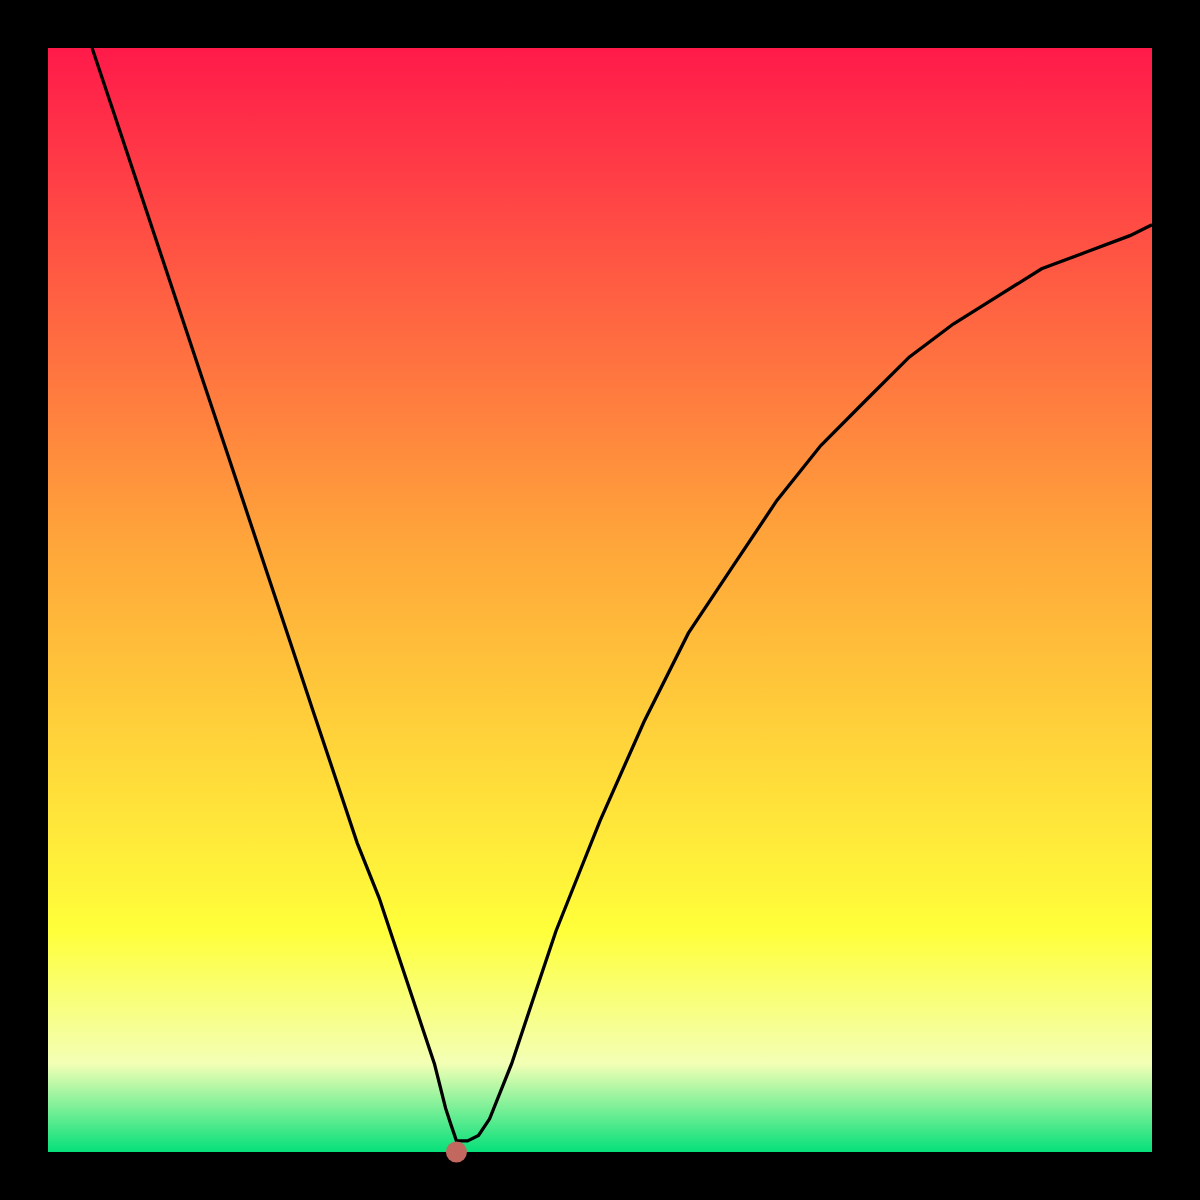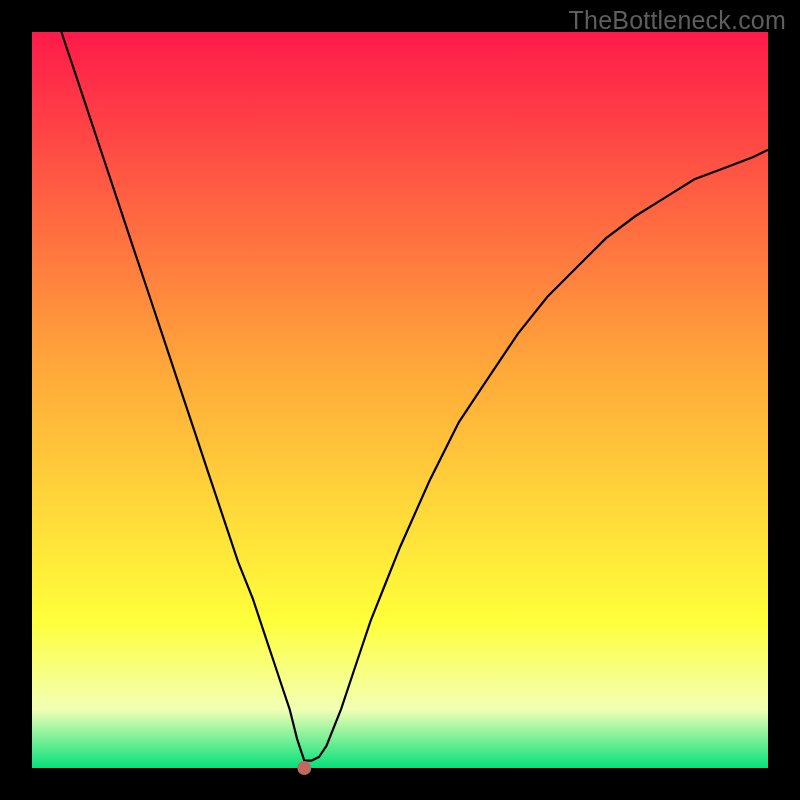--- a/index.html
+++ b/index.html
@@ -27,21 +27,20 @@
     z-index: 10;
   }
   svg {
     display: block;
   }
 </style>
 </head>
 <body>
 
 <div class="chart-container">
-  <div class="watermark">TheBottleneck.com</div>
   <svg id="chart-svg" width="800" height="800" viewBox="0 0 800 800">
     <defs>
       <linearGradient id="bg-grad" x1="0" y1="0" x2="0" y2="1">
         <stop id="g-stop-0" offset="0%" stop-color="#ff1a4a"></stop>
         <stop id="g-stop-1" offset="45%" stop-color="#ffa63a"></stop>
         <stop id="g-stop-2" offset="80%" stop-color="#ffff3a"></stop>
         <stop id="g-stop-3" offset="92%" stop-color="#f3ffb5"></stop>
         <stop id="g-stop-4" offset="100%" stop-color="#05e07a"></stop>
       </linearGradient>
     </defs>

